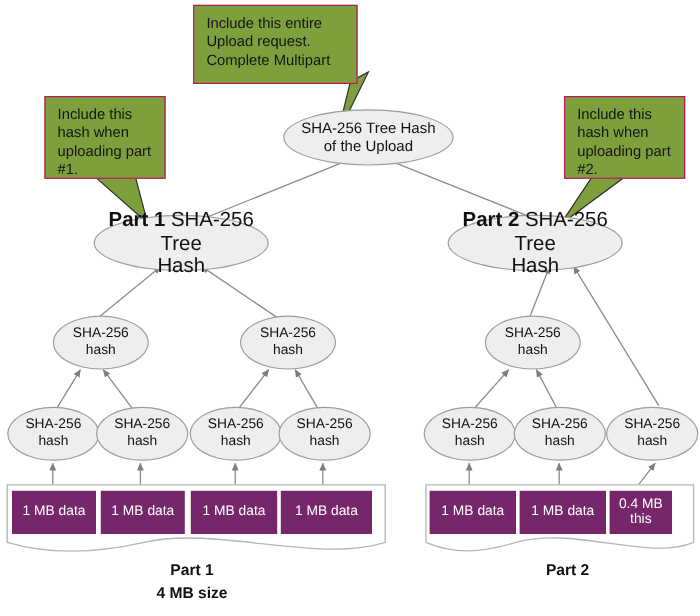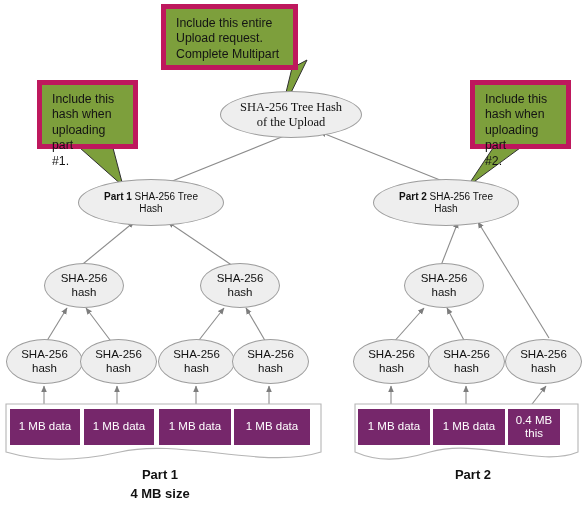--- a/index.html
+++ b/index.html
@@ -45,38 +45,38 @@
     align-items: center;
     justify-content: center;
     text-align: center;
     color: #111111;
     line-height: 1.15;
   }
   .node-root {
     font-size: 12.5px;
   }
   .node-part {
-    font-size: 10px;
+    font-size: 17px;
   }
   .node-mid, .node-leaf {
     font-size: 11.5px;
   }
   .node .part-label {
     font-weight: bold;
   }
   .node .inner {
     padding: 0 6px;
   }
 
   
   .callout {
     position: absolute;
     box-sizing: border-box;
     background: #7d9f3c;
-    border: 5px solid #be185d;
+    border: 1px solid #be185d;
     color: #141414;
     font-size: 12.3px;
     line-height: 1.26;
     padding: 7px 9px 6px 10px;
     z-index: 5;
   }
   .data-block {
     position: absolute;
     box-sizing: border-box;
     background: #76276b;
@@ -168,21 +168,21 @@
       <div>#1.</div>
     </div>
 
     <div class="callout" style="left:470px; top:80px; width:101px; height:69px;">
       <div>Include this</div>
       <div>hash when</div>
       <div>uploading part</div>
       <div>#2.</div>
     </div>
 
-    <div class="node node-root" style="left:220px; top:91px; width:142px; height:47px;font-family:Liberation Serif, serif;">
+    <div class="node node-root" style="left:236px; top:91px; width:142px; height:47px;">
       <div class="inner">
         <span>SHA-256 Tree Hash</span><br>
         <span>of the Upload</span>
       </div>
     </div>
 
     <div class="node node-part" style="left:78px; top:179px; width:146px; height:47px;">
       <div class="inner">
         <span class="part-label">Part 1</span><span> SHA-256 Tree</span><br>
         <span>Hash</span>

